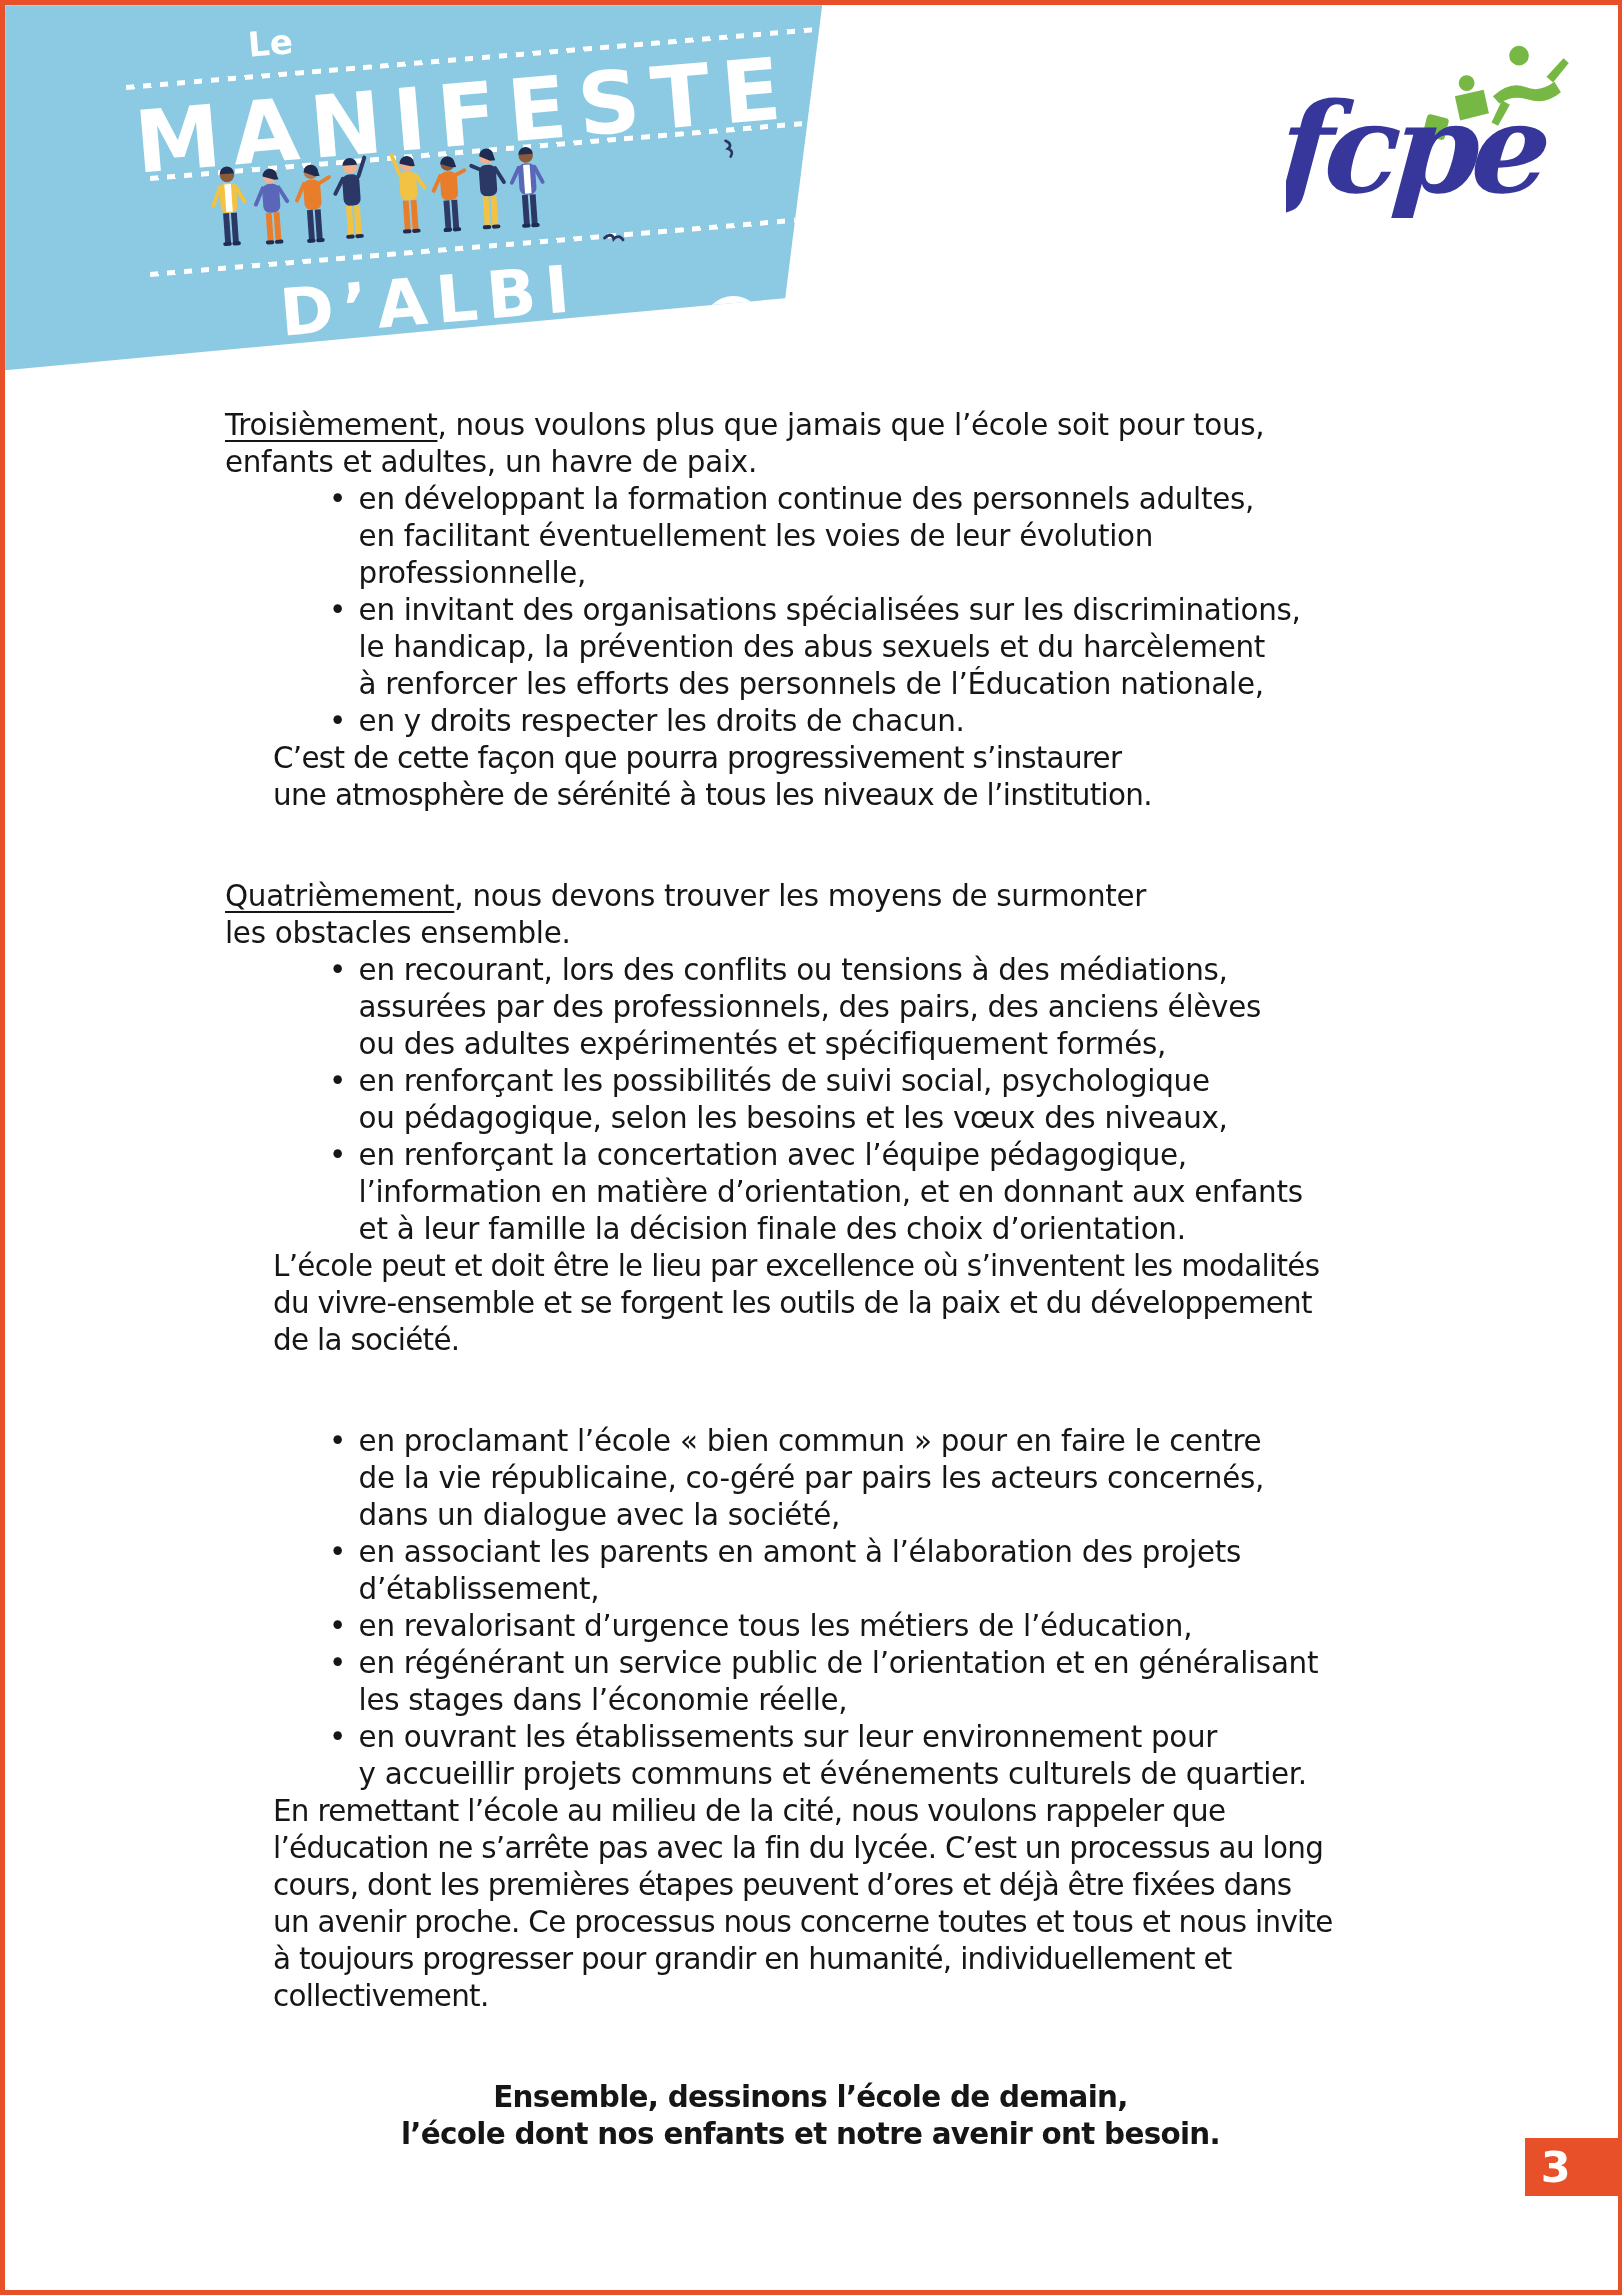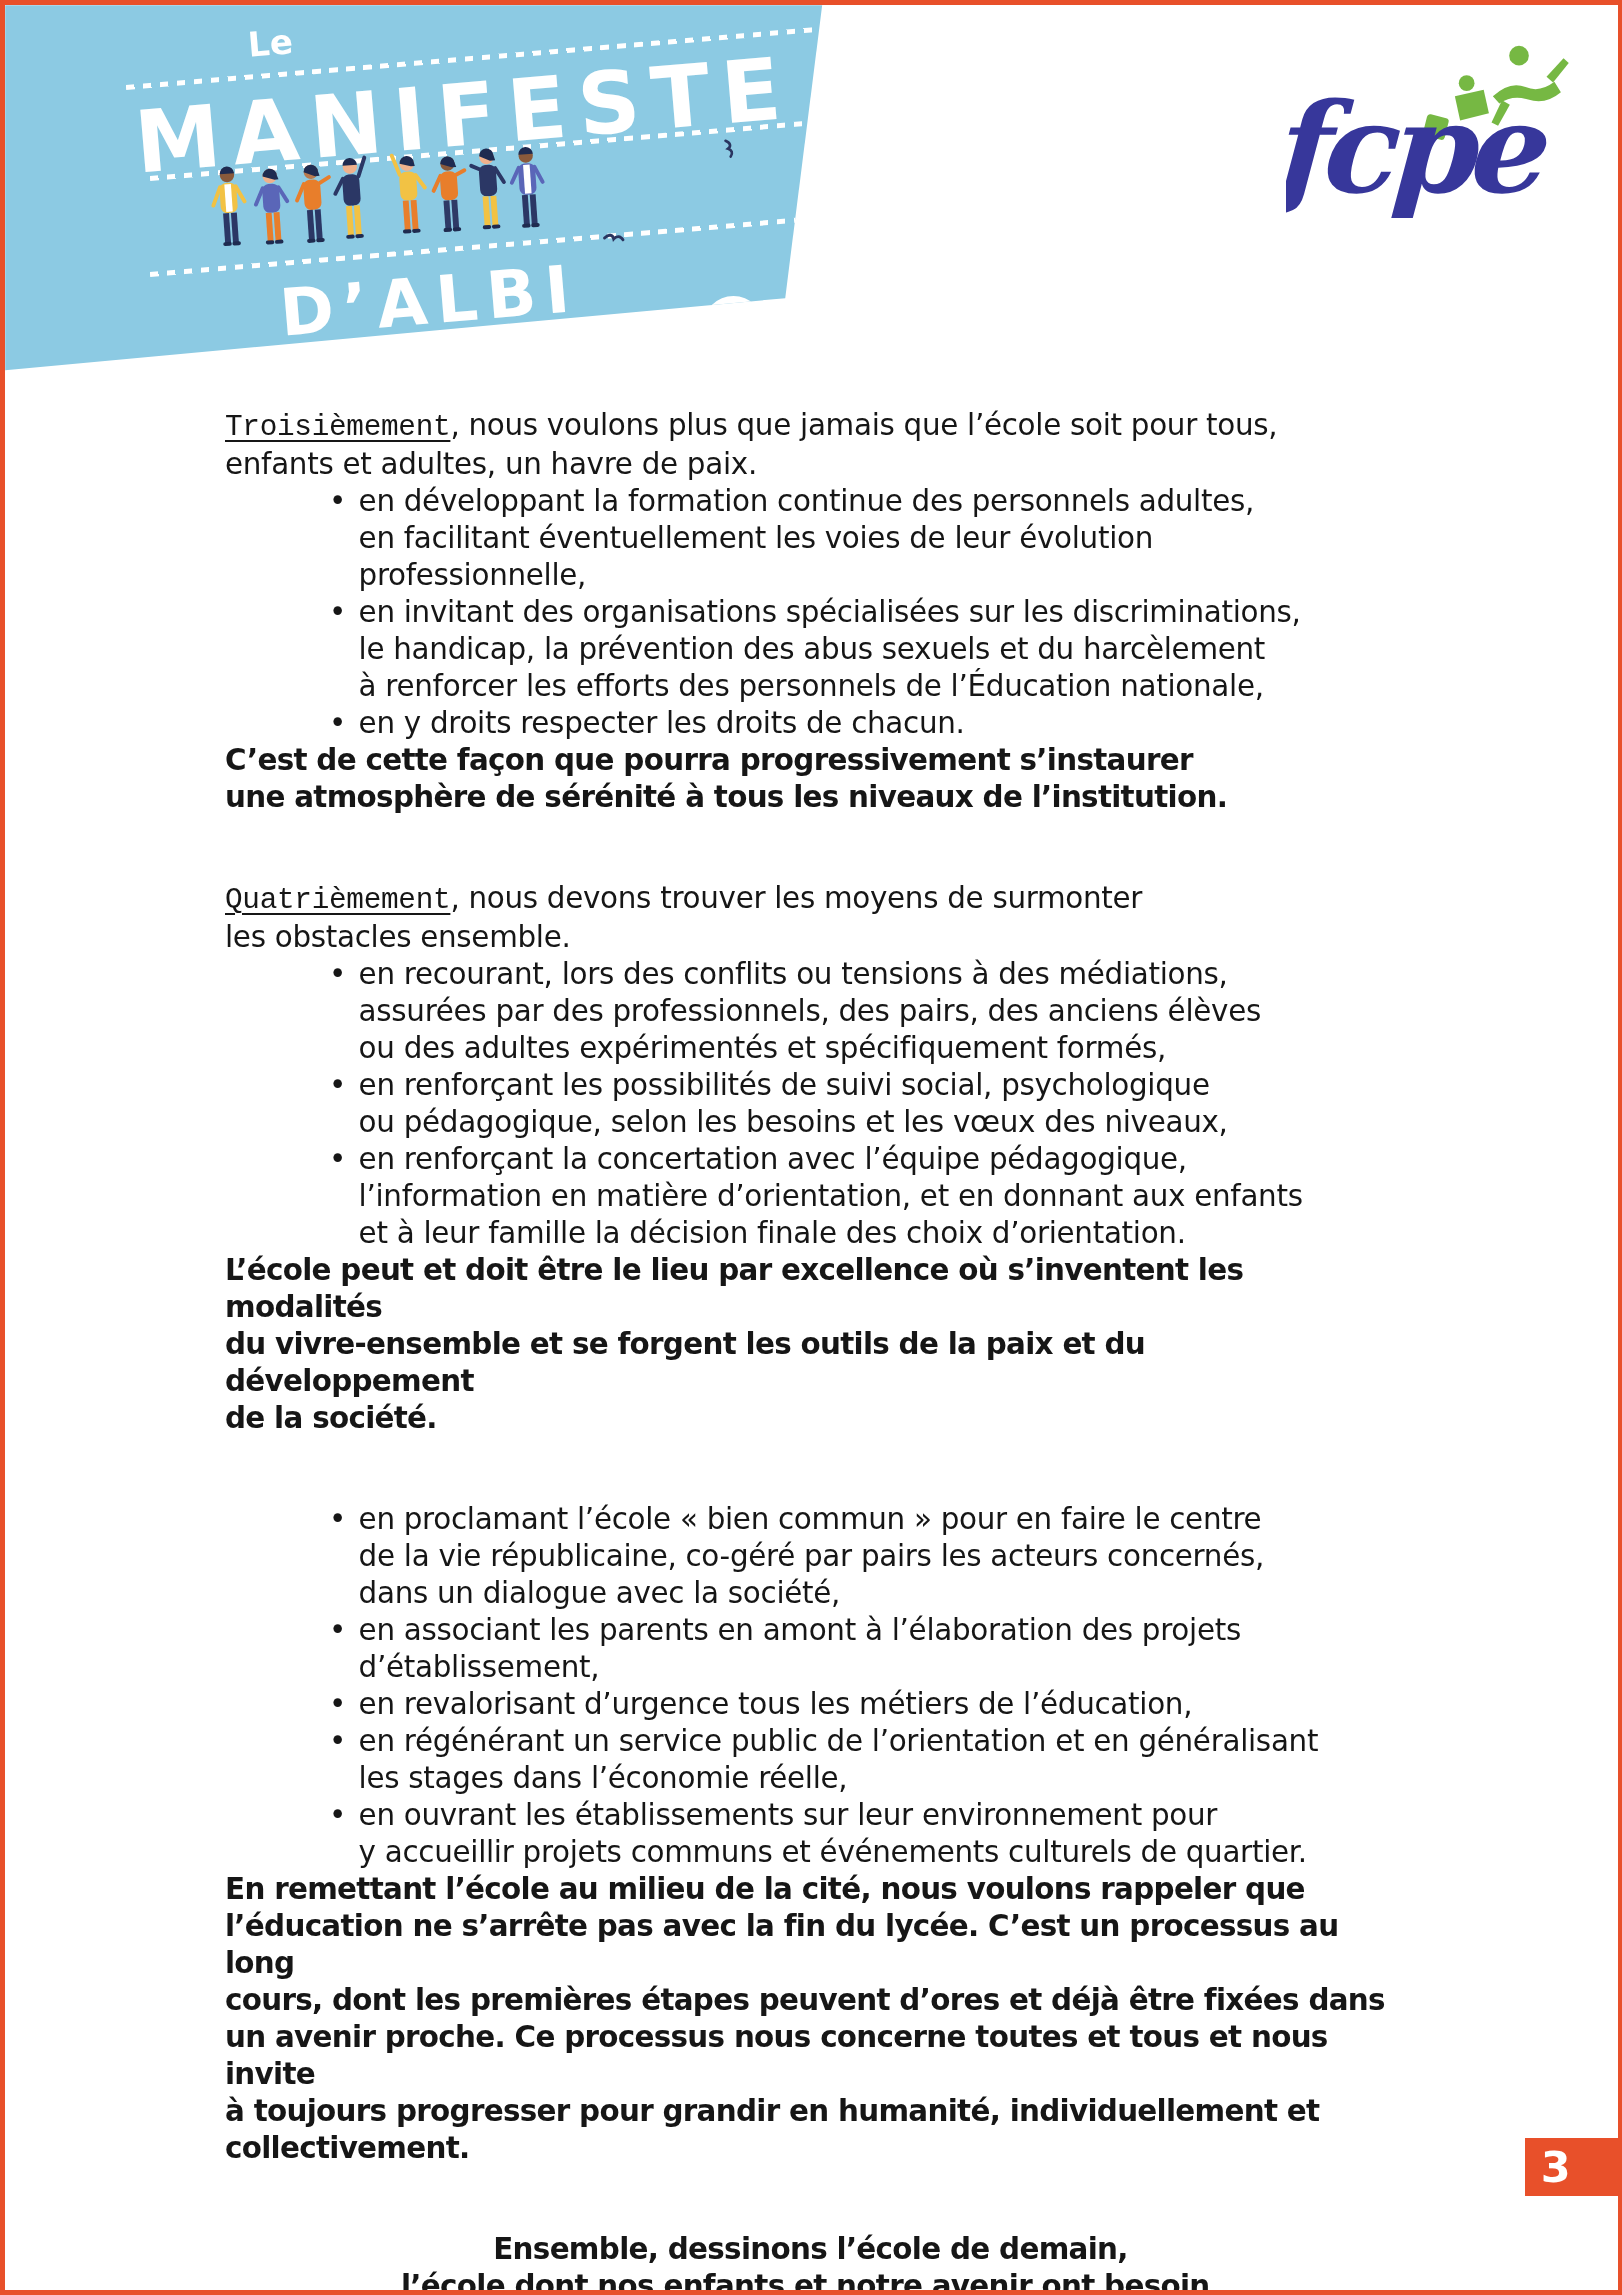--- a/index.html
+++ b/index.html
@@ -46,26 +46,26 @@
   .cloud-wrap{position:absolute;left:651px;top:285px;}
   .birds-wrap{position:absolute;left:0;top:0;width:877px;height:372px;}
   
   .logo-wrap{position:absolute;left:1286px;top:36px;z-index:3;}
   
   .main{
     position:absolute;left:225px;top:407px;width:1178px;z-index:5;
     font-size:29.4px;line-height:37px;letter-spacing:-0.3px;
   }
   .para{white-space:pre-line;}
-  .lead{text-decoration:underline;text-decoration-thickness:2px;text-underline-offset:5.2px;font-family:Liberation Mono, monospace;}
+  .lead{text-decoration:underline;text-decoration-thickness:2px;text-underline-offset:5.2px;}
   ul.bullets{list-style:none;margin:0;padding:0 0 0 104px;}
   ul.bullets li{display:flex;align-items:flex-start;}
   ul.bullets .dot{width:21.6px;flex:0 0 21.6px;}
   ul.bullets .btxt{white-space:pre-line;flex:1;margin-left:8px;}
-  .conclusion{font-weight:bold;white-space:pre-line;letter-spacing:-0.7px;}
+  .conclusion{font-weight:normal;white-space:pre-line;letter-spacing:-0.7px;margin-left:48px;}
   .section{margin-bottom:64px;}
   .section:last-of-type{margin-bottom:0;}
   .footer{
     margin-top:31px;text-align:center;font-weight:bold;white-space:pre-line;
     letter-spacing:-0.7px;width:1171px;
   }
   
   .pagenum{
     position:absolute;right:0;top:2138px;width:98px;height:58px;
     background:#e8502a;color:#fff;z-index:60;

